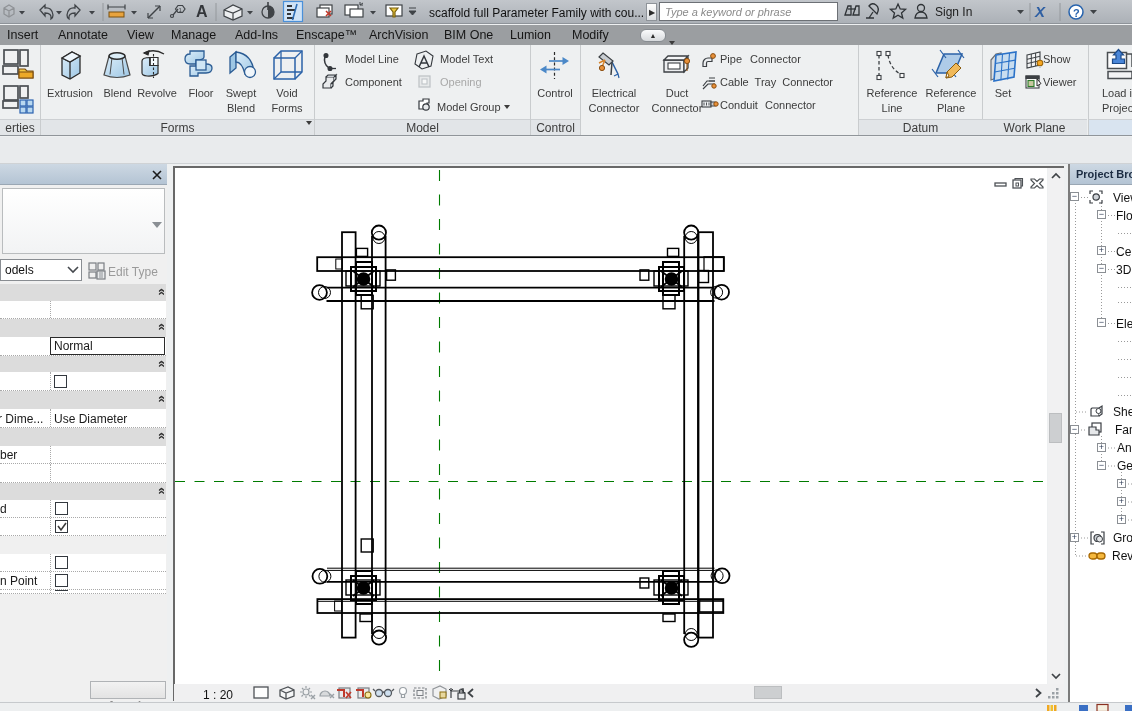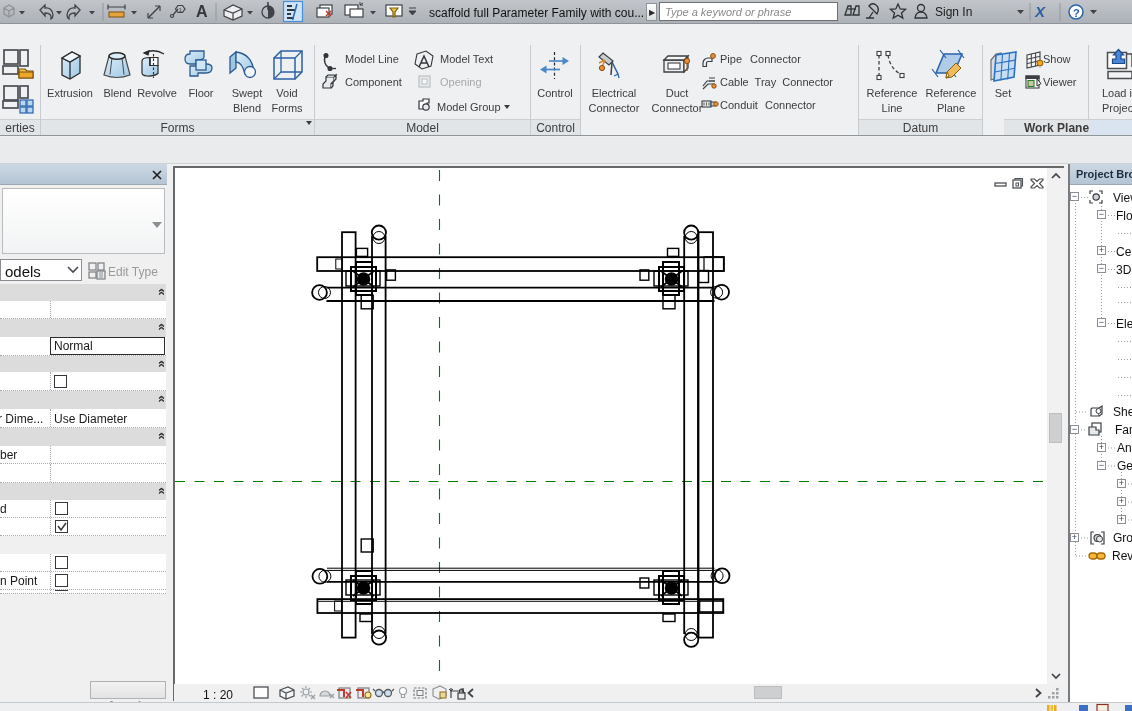--- a/index.html
+++ b/index.html
@@ -150,36 +150,50 @@
 
     <text x="193" y="17" font-size="15" font-weight="bold" fill="#2e5fa3" font-style="italic">X</text>
     <line x1="218" y1="3" x2="218" y2="21" stroke="#94989c"></line>
 
     <circle cx="234" cy="12" r="7" fill="#fff" stroke="#2763ad" stroke-width="1.5"></circle>
     <text x="231" y="16.5" font-size="11" font-weight="bold" fill="#2763ad">?</text>
     <path d="M248 10 l7 0 -3.5 4 z" fill="#3f4347"></path>
   </svg>
 </div>
 
+<div id="tabbar">
+  <div class="tab" style="left:7px">Insert</div>
+  <div class="tab" style="left:58px">Annotate</div>
+  <div class="tab" style="left:127px">View</div>
+  <div class="tab" style="left:171px">Manage</div>
+  <div class="tab" style="left:235px">Add-Ins</div>
+  <div class="tab" style="left:296px">Enscape™</div>
+  <div class="tab" style="left:369px">ArchVision</div>
+  <div class="tab" style="left:444px">BIM One</div>
+  <div class="tab" style="left:510px">Lumion</div>
+  <div class="tab" style="left:572px">Modify</div>
+  <div class="abs" style="left:640px;top:4px;width:26px;height:13px;background:linear-gradient(#fafbfc,#d7dadd);border:1px solid #878c91;border-radius:6px;text-align:center;font-size:7px;color:#2b2b2b;line-height:12px;">▲</div>
+  <div class="abs" style="left:669px;top:8px;"><span class="darr"></span></div>
+</div>
 
 <div id="ribbon">
   <div class="psep" style="left:40px"></div>
   <div class="psep" style="left:314px"></div>
   <div class="psep" style="left:530px"></div>
   <div class="psep" style="left:580px"></div>
   <div class="psep" style="left:858px"></div>
   <div class="psep" style="left:982px"></div>
   <div class="psep" style="left:1088px"></div>
 
   <div class="plabel" style="left:0;width:40px;">erties</div>
   <div class="plabel" style="left:41px;width:273px;">Forms</div>
   <div class="plabel" style="left:315px;width:215px;text-align:center;">Model</div>
   <div class="plabel" style="left:531px;width:49px;">Control</div>
   <div class="plabel" style="left:859px;width:123px;">Datum</div>
-  <div class="plabel" style="left:1004px;width:105px;font-weight:bold;">Work Plane</div>
+  <div class="plabel" style="left:982px;width:105px;">Work Plane</div>
   <div class="plabel" style="left:1089px;width:43px;background:#d9e4f0;">&nbsp;</div>
 
   <svg id="ribsvg" class="abs" width="1132" height="91" style="left:0;top:0">
     <defs>
       <linearGradient id="bl" x1="0" y1="0" x2="1" y2="1">
         <stop offset="0" stop-color="#ddeefa"></stop>
             <stop offset="1" stop-color="#9ec7e4"></stop>
       </linearGradient>
     </defs>
 
@@ -345,21 +359,21 @@
       <path d="M1107.5 7.5 l19 0 0 16 -19 0 z" fill="#fcfcfd"></path>
       <path d="M1108 26.5 l24 0 0 7 -24 0 z" fill="#f2f3f4"></path>
       <path d="M1112.5 14 l3.5 0 0 -4 -2.5 0 5 -5.5 5 5.5 -2.5 0 0 4 3.5 0 0 4.5 -12 0 z" fill="#4a86d8" stroke="#1c4a88" stroke-width="1.2"></path>
     </g>
   </svg>
 
   <div class="rbig" style="left:44px;top:41px;width:52px;">Extrusion</div>
   <div class="rbig" style="left:99px;top:41px;width:37px;">Blend</div>
   <div class="rbig" style="left:133px;top:41px;width:48px;">Revolve</div>
   <div class="rbig" style="left:179px;top:41px;width:44px;">Floor</div>
-  <div class="rbig" style="left:227px;top:41px;width:40px;">Swept<br>Blend</div>
+  <div class="rbig" style="left:221px;top:41px;width:40px;">Swept<br>Blend</div>
   <div class="rbig" style="left:267px;top:41px;width:40px;">Void<br>Forms</div>
   <div class="abs" style="left:306px;top:68px;"><span class="darr" style="border-top-color:#3c3c3c"></span></div>
 
   <div class="rsm" style="left:345px;top:7.5px;">Model  Line</div>
   <div class="rsm" style="left:440px;top:7.5px;">Model  Text</div>
   <div class="rsm" style="left:345px;top:31px;">Component</div>
   <div class="rsm gray" style="left:440px;top:31px;">Opening</div>
   <div class="rsm" style="left:437px;top:56px;">Model  Group <span class="darr"></span></div>
 
   <div class="rbig" style="left:531px;top:41px;width:48px;">Control</div>
@@ -386,21 +400,21 @@
   <div id="props-hdr">
     <svg width="167" height="21">
           <path d="M153 7 l8 8 M161 7 l-8 8" stroke="#1b1b1b" stroke-width="1.6"></path>
         </svg>
   </div>
   <div id="typesel"></div>
   <svg class="abs" style="left:150px;top:56px" width="14" height="10">
         <path d="M2 2 l10 0 -5 6 z" fill="#8a8f94"></path>
       </svg>
 
-  <div class="abs" style="left:0;top:95px;width:82px;height:22px;background:#fff;border:1px solid #898d92;font-size:15px;color:#111;padding:3px 0 0 4px;">odels</div>
+  <div class="abs" style="left:0;top:95px;width:82px;height:22px;background:#fff;border:1px solid #898d92;font-size:12px;color:#111;padding:3px 0 0 4px;">odels</div>
   <svg class="abs" style="left:66px;top:101px" width="14" height="10">
         <path d="M2 2 l5 5 5 -5" fill="none" stroke="#45494e" stroke-width="1.6"></path>
       </svg>
   <svg class="abs" style="left:88px;top:98px" width="18" height="18">
     <g fill="none" stroke="#7a7e83" stroke-width="1.2">
           <rect x="1" y="1" width="7" height="7"></rect>
           <rect x="10" y="1" width="6" height="7"></rect>
           <rect x="1" y="10" width="7" height="6"></rect>
           <rect x="9" y="9" width="8" height="8" fill="#e8eaec"></rect>
           <path d="M11 11 l4 0 M11 13 l4 0 M11 15 l4 0" stroke-width="0.8"></path>

